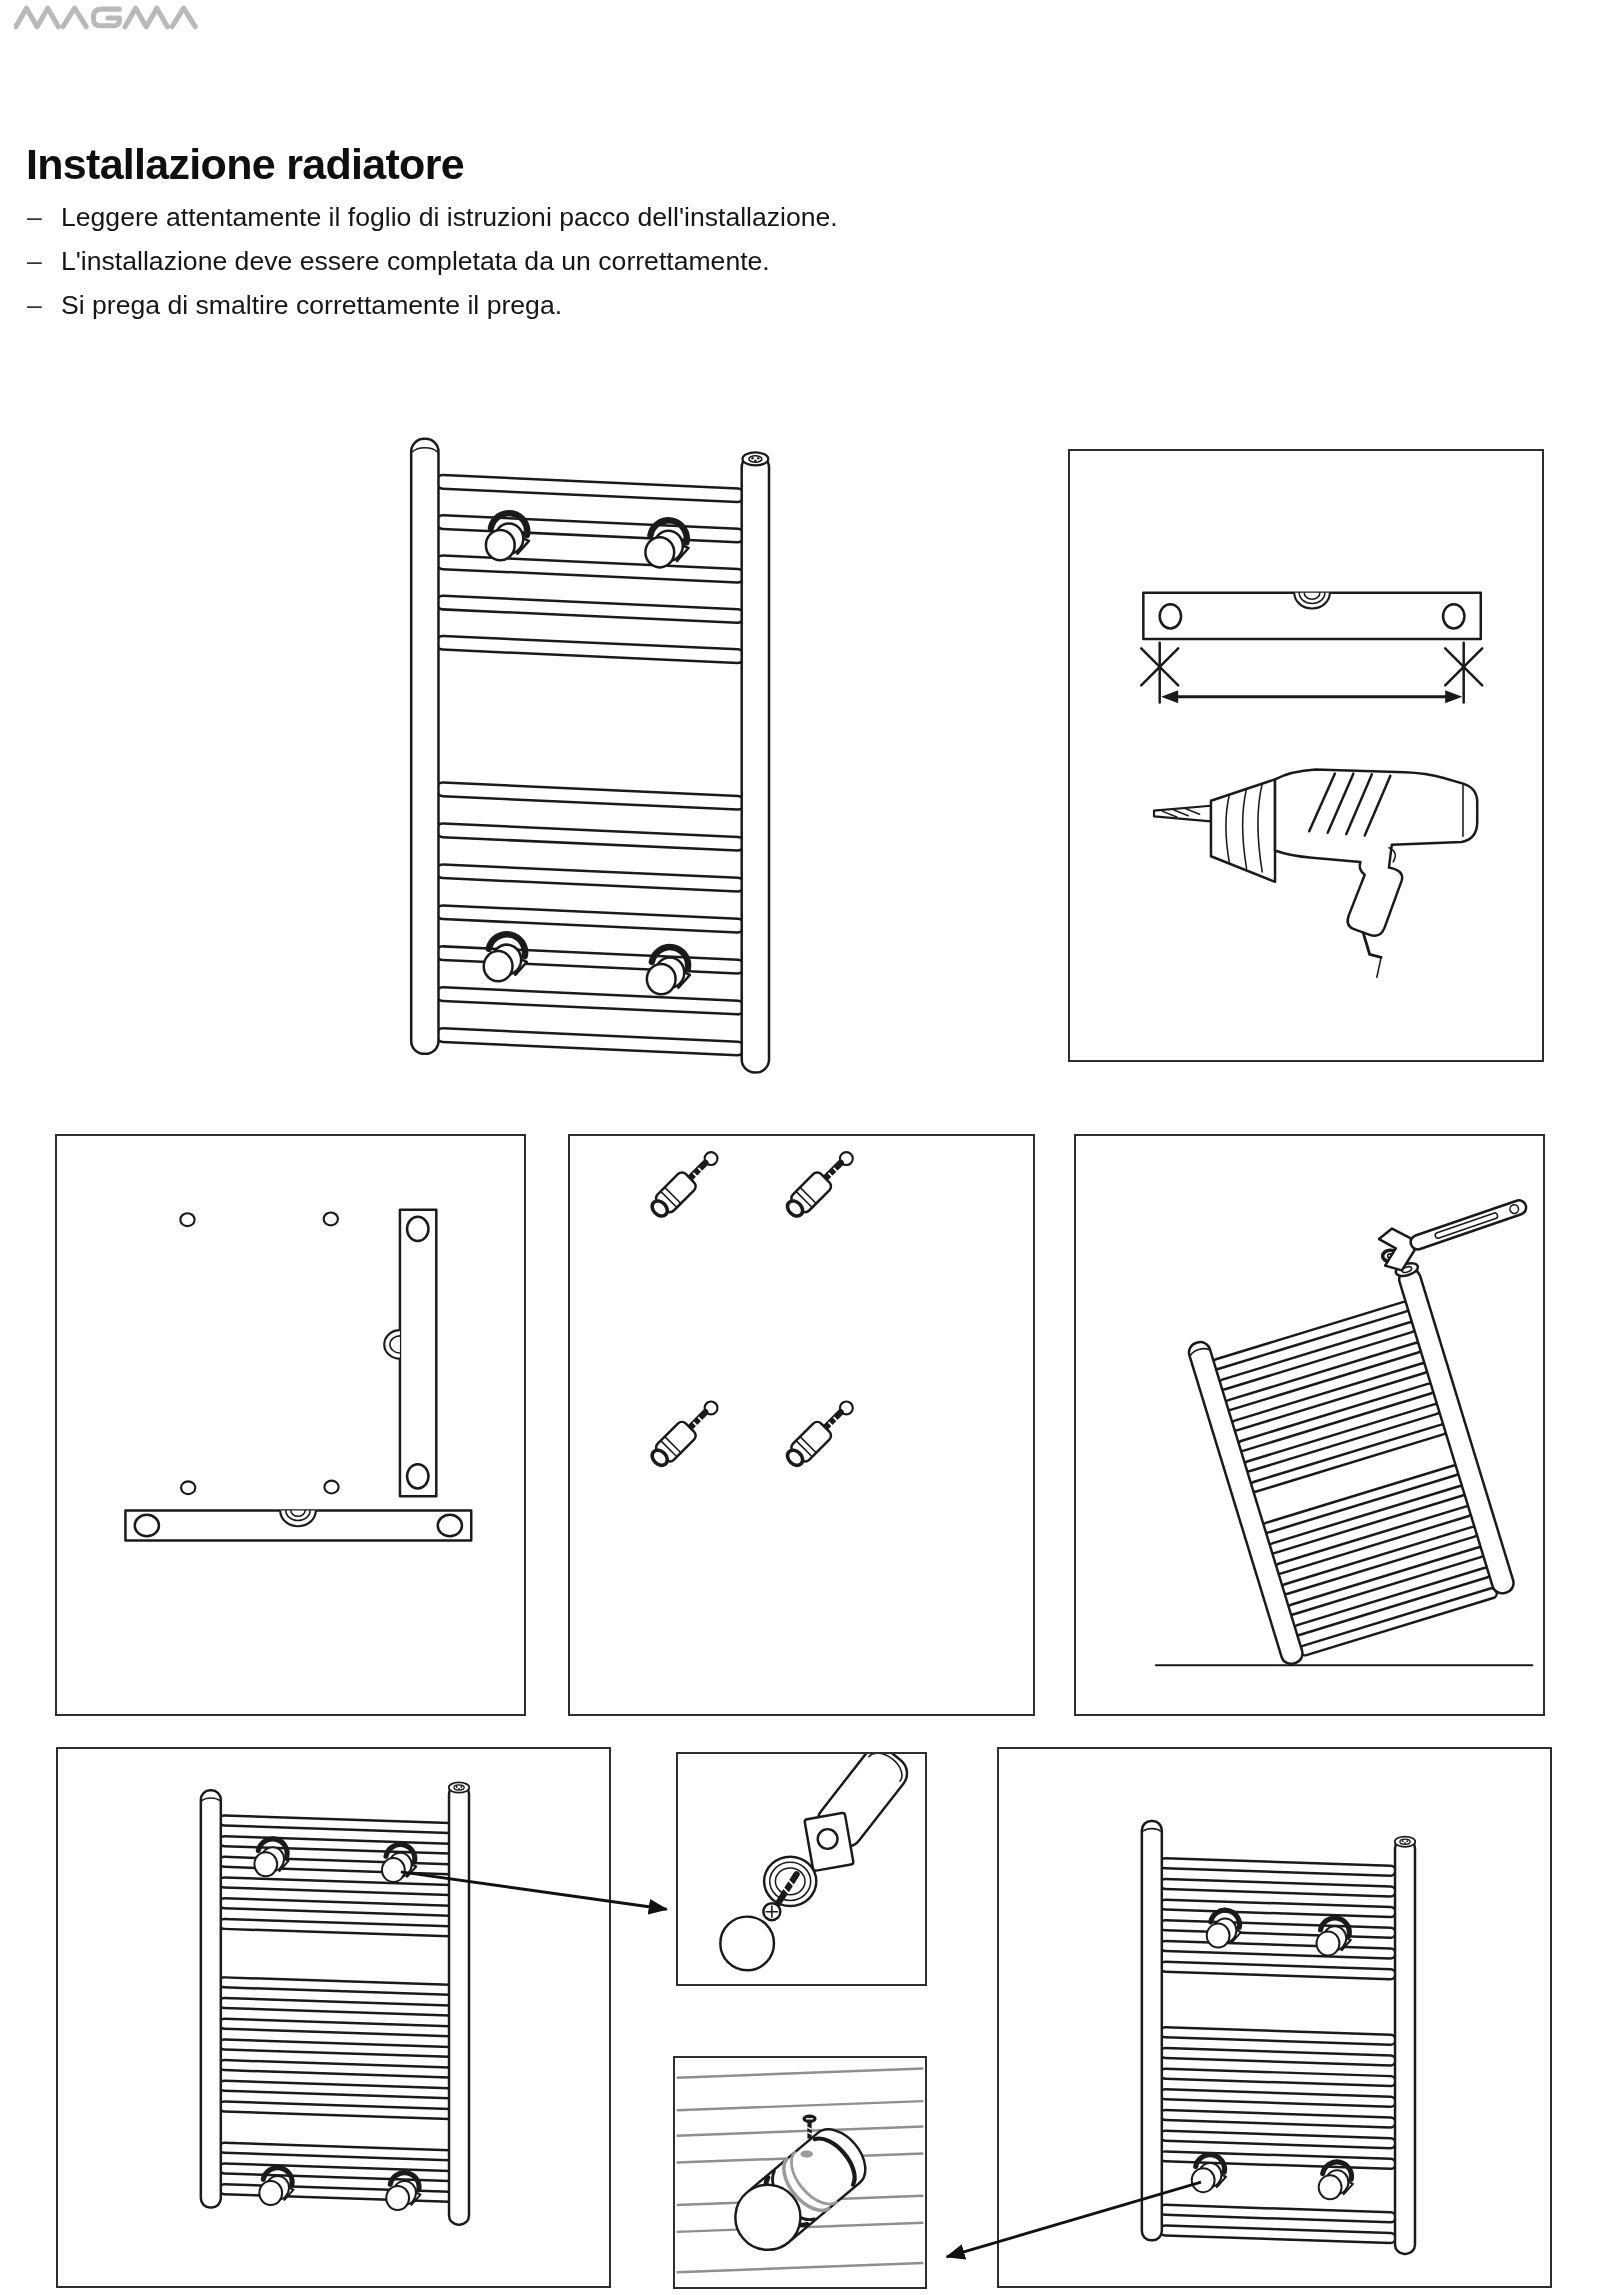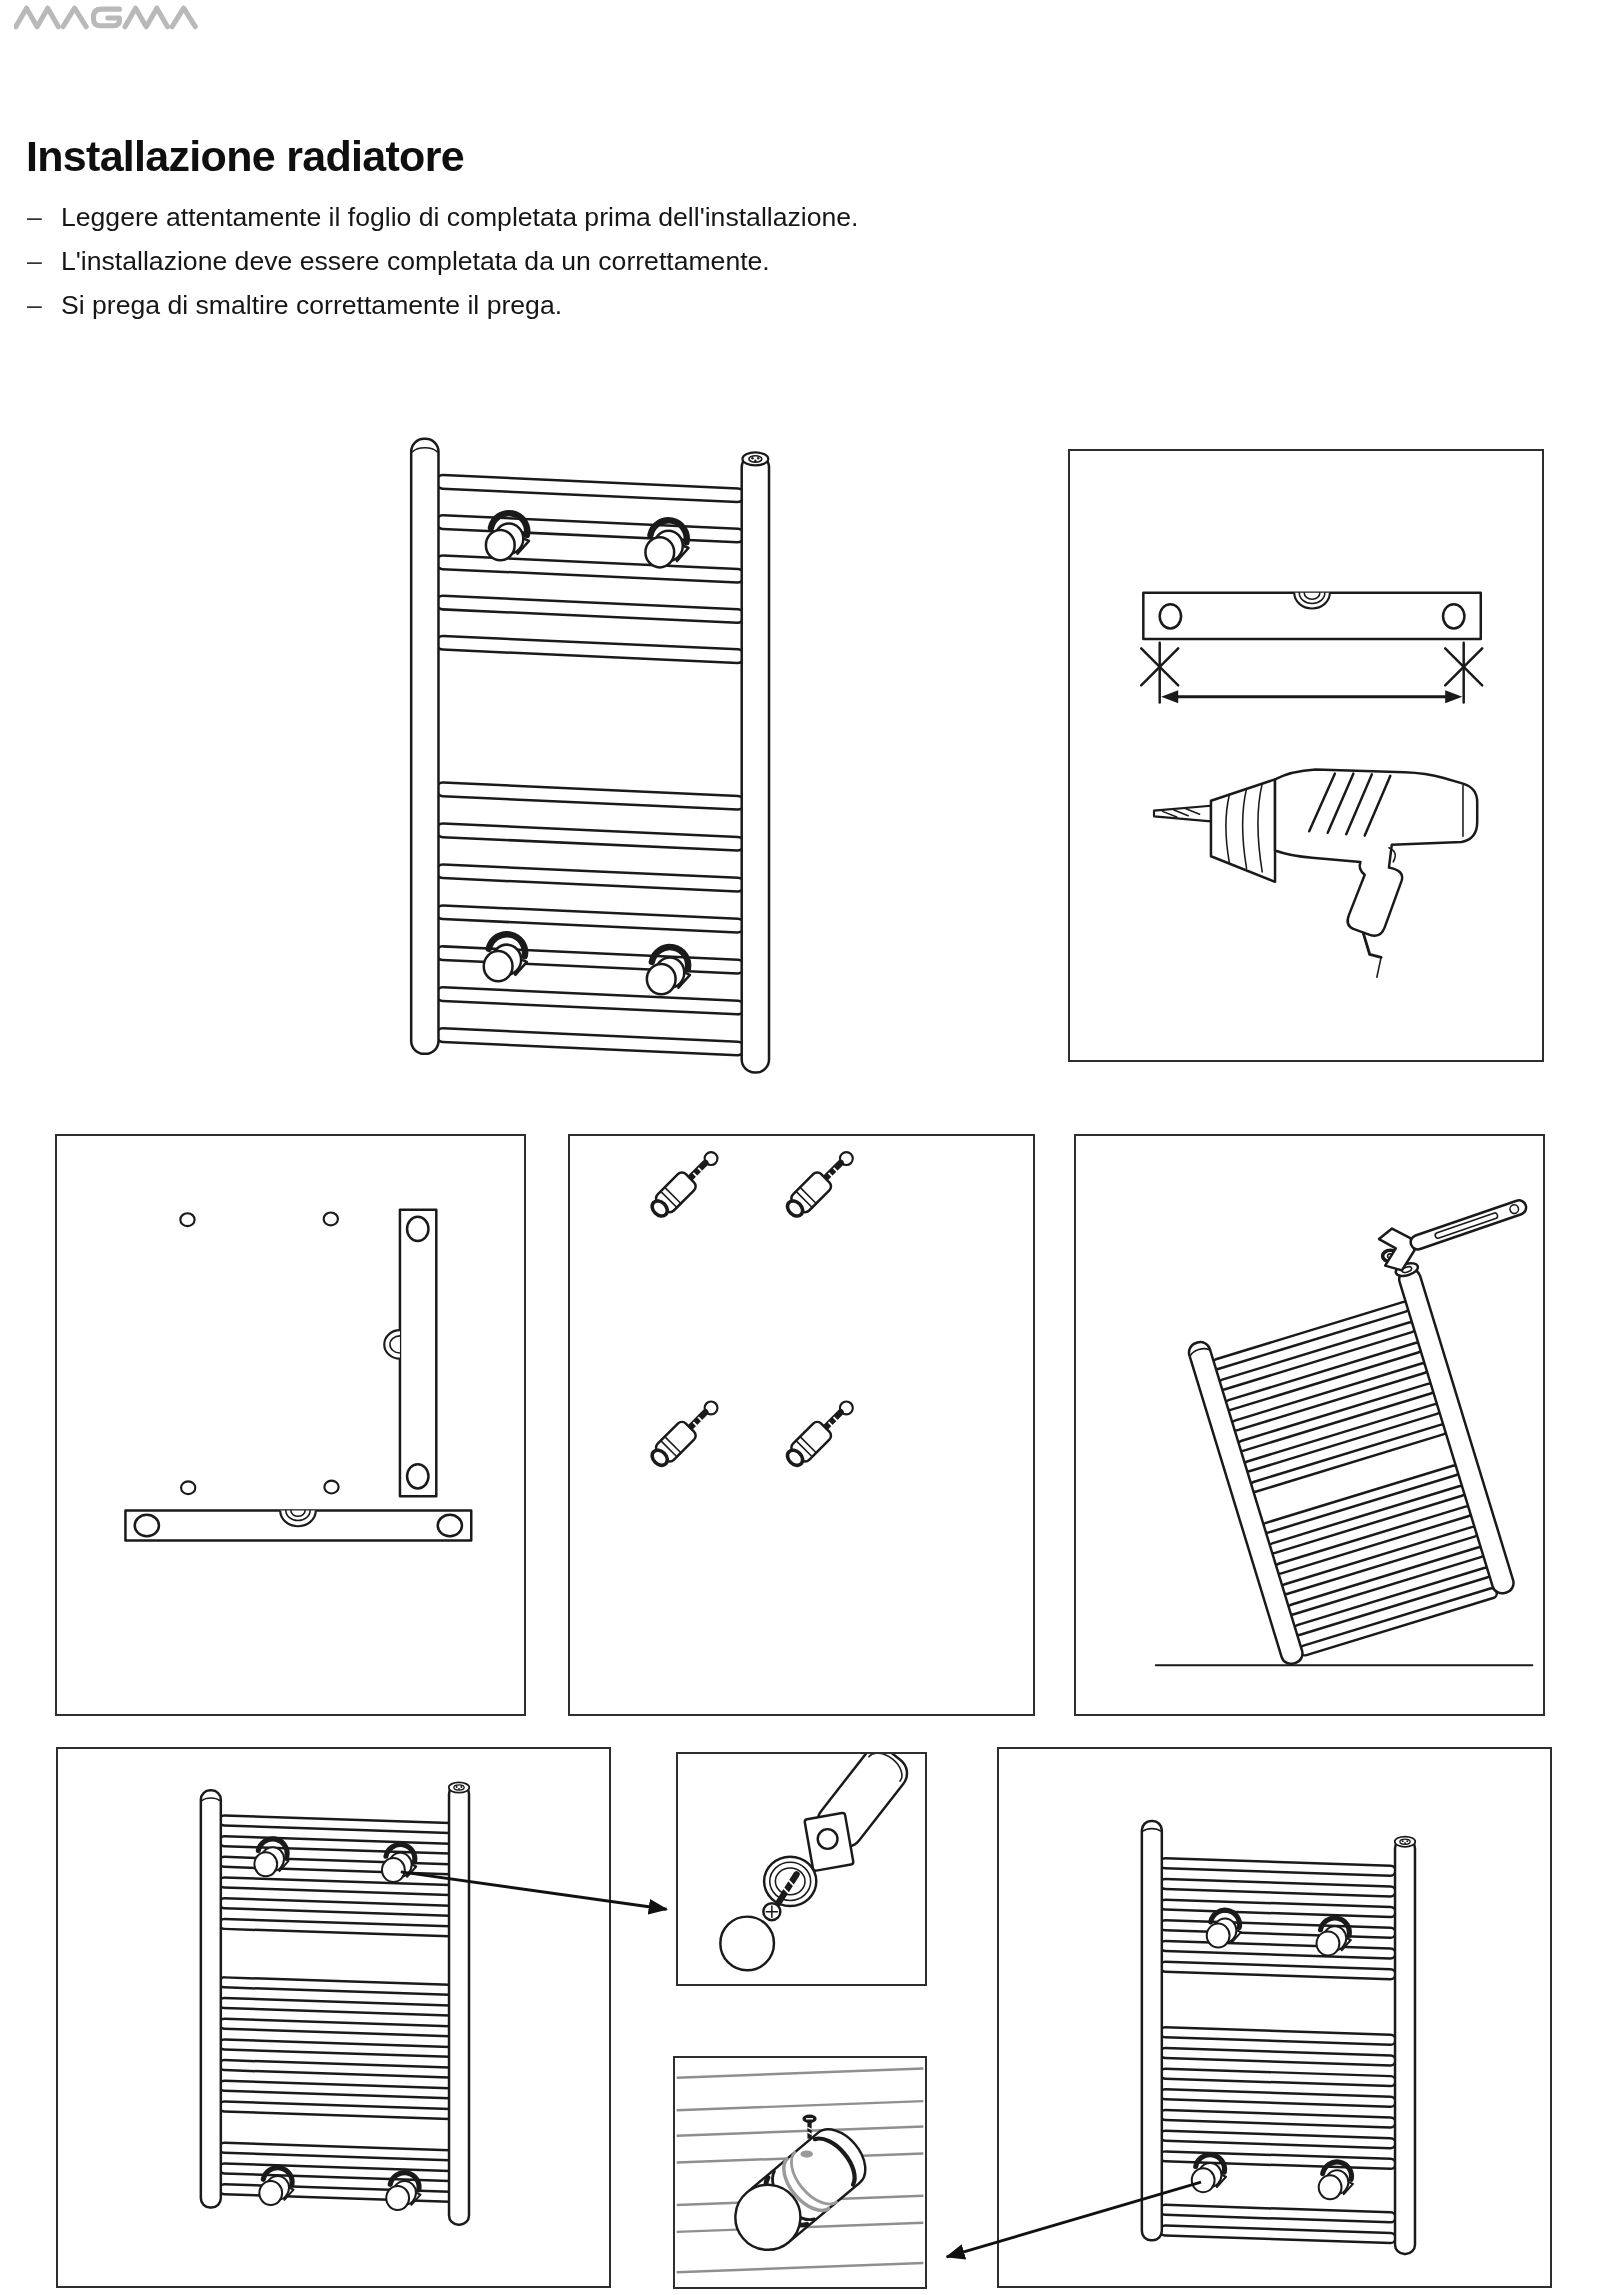--- a/index.html
+++ b/index.html
@@ -1,19 +1,19 @@
 <!DOCTYPE html>
 <html style="font-size:11.5px"><head>
 <meta charset="utf-8">
 <style>
   html,body{margin:0;padding:0;background:#fff;}
   .page{position:relative;width:1599px;height:2295px;background:#fff;overflow:hidden;
         font-family:"Liberation Sans",sans-serif;color:#111;}
   .logo{position:absolute;left:14.4px;top:1.4px;width:184px;height:32px;}
-  .title{position:absolute;left:26px;top:132px;font-size:43px;font-weight:700;
+  .title{position:absolute;left:26px;top:140px;font-size:43px;font-weight:700;
          letter-spacing:-0.7px;margin:0;color:#0f0f0f;}
   .intro{position:absolute;left:27px;top:203px;margin:0;padding:0;list-style:none;}
   .intro li{display:flex;margin:0 0 15px 0;font-size:26.6px;line-height:29px;color:#161616;}
   .intro .dash{width:34px;flex:0 0 34px;color:#333;}
   .panel{position:absolute;border:2.2px solid #2e2e2e;background:#fff;box-sizing:border-box;}
   .fig{position:absolute;}
   svg{display:block;width:100%;height:100%;}
   .s{stroke:#1a1a1a;fill:none;stroke-width:3.5;stroke-linecap:round;stroke-linejoin:round;}
   .sf{stroke:#1a1a1a;fill:#fff;stroke-width:3.5;stroke-linejoin:round;}
   .thin{stroke-width:2.2;}
@@ -76,21 +76,21 @@
       <path d="M228,12 L190,12 Q172,12 172,28 L172,34 Q172,48 187,48 L213,48 Q228,48 228,37 L228,31 L203,31"></path>
       <path d="M240,50 L263,10 L286,50 L309,10 L332,50"></path>
       <path d="M342,50 L367,10 L392,50"></path>
     </g>
   </svg>
 
   <h1 class="title">Installazione radiatore</h1>
   <ul class="intro">
     <li>
       <span class="dash">–</span>
-      <span>Leggere attentamente il foglio di completata prima dell'installazione.</span>
+      <span>Leggere attentamente il foglio di istruzioni pacco dell'installazione.</span>
       </li>
     <li>
       <span class="dash">–</span>
       <span>L'installazione deve essere completata da un correttamente.</span>
       </li>
     <li>
       <span class="dash">–</span>
       <span>Si prega di smaltire correttamente il prega.</span>
       </li>
   </ul>

